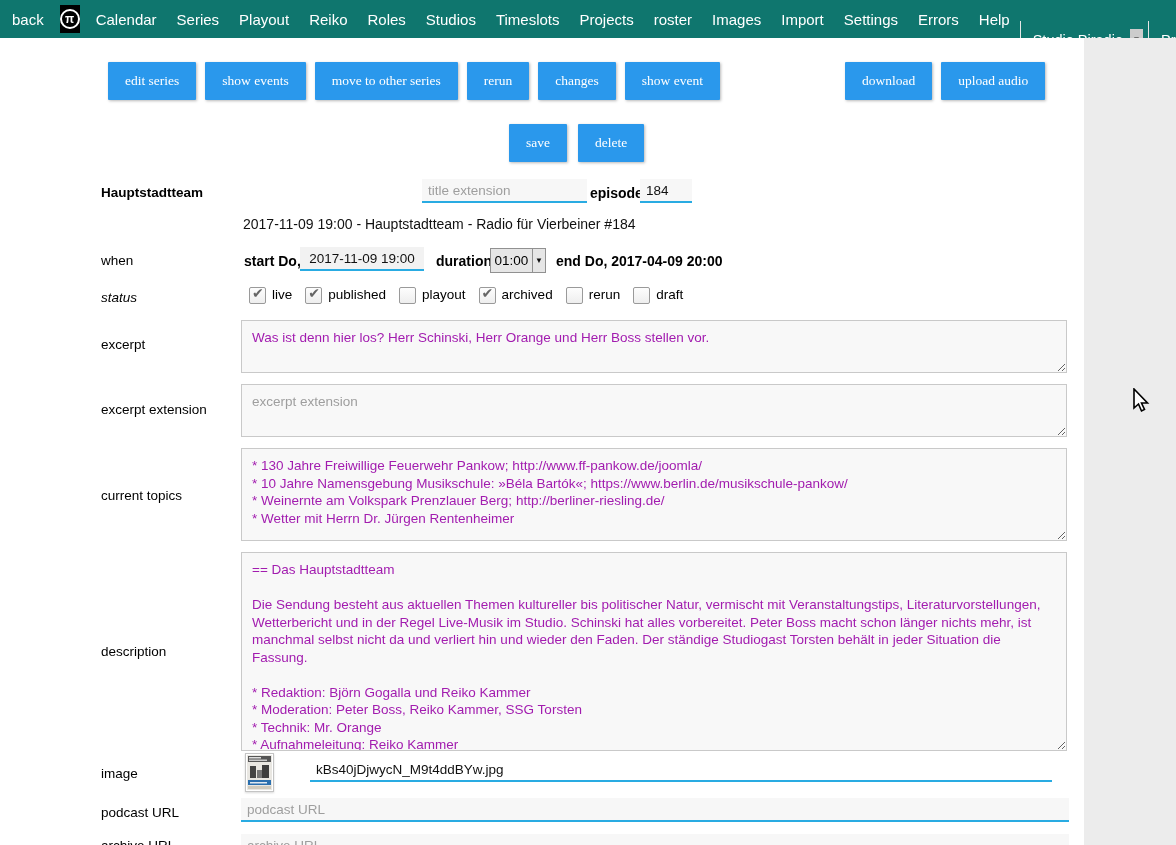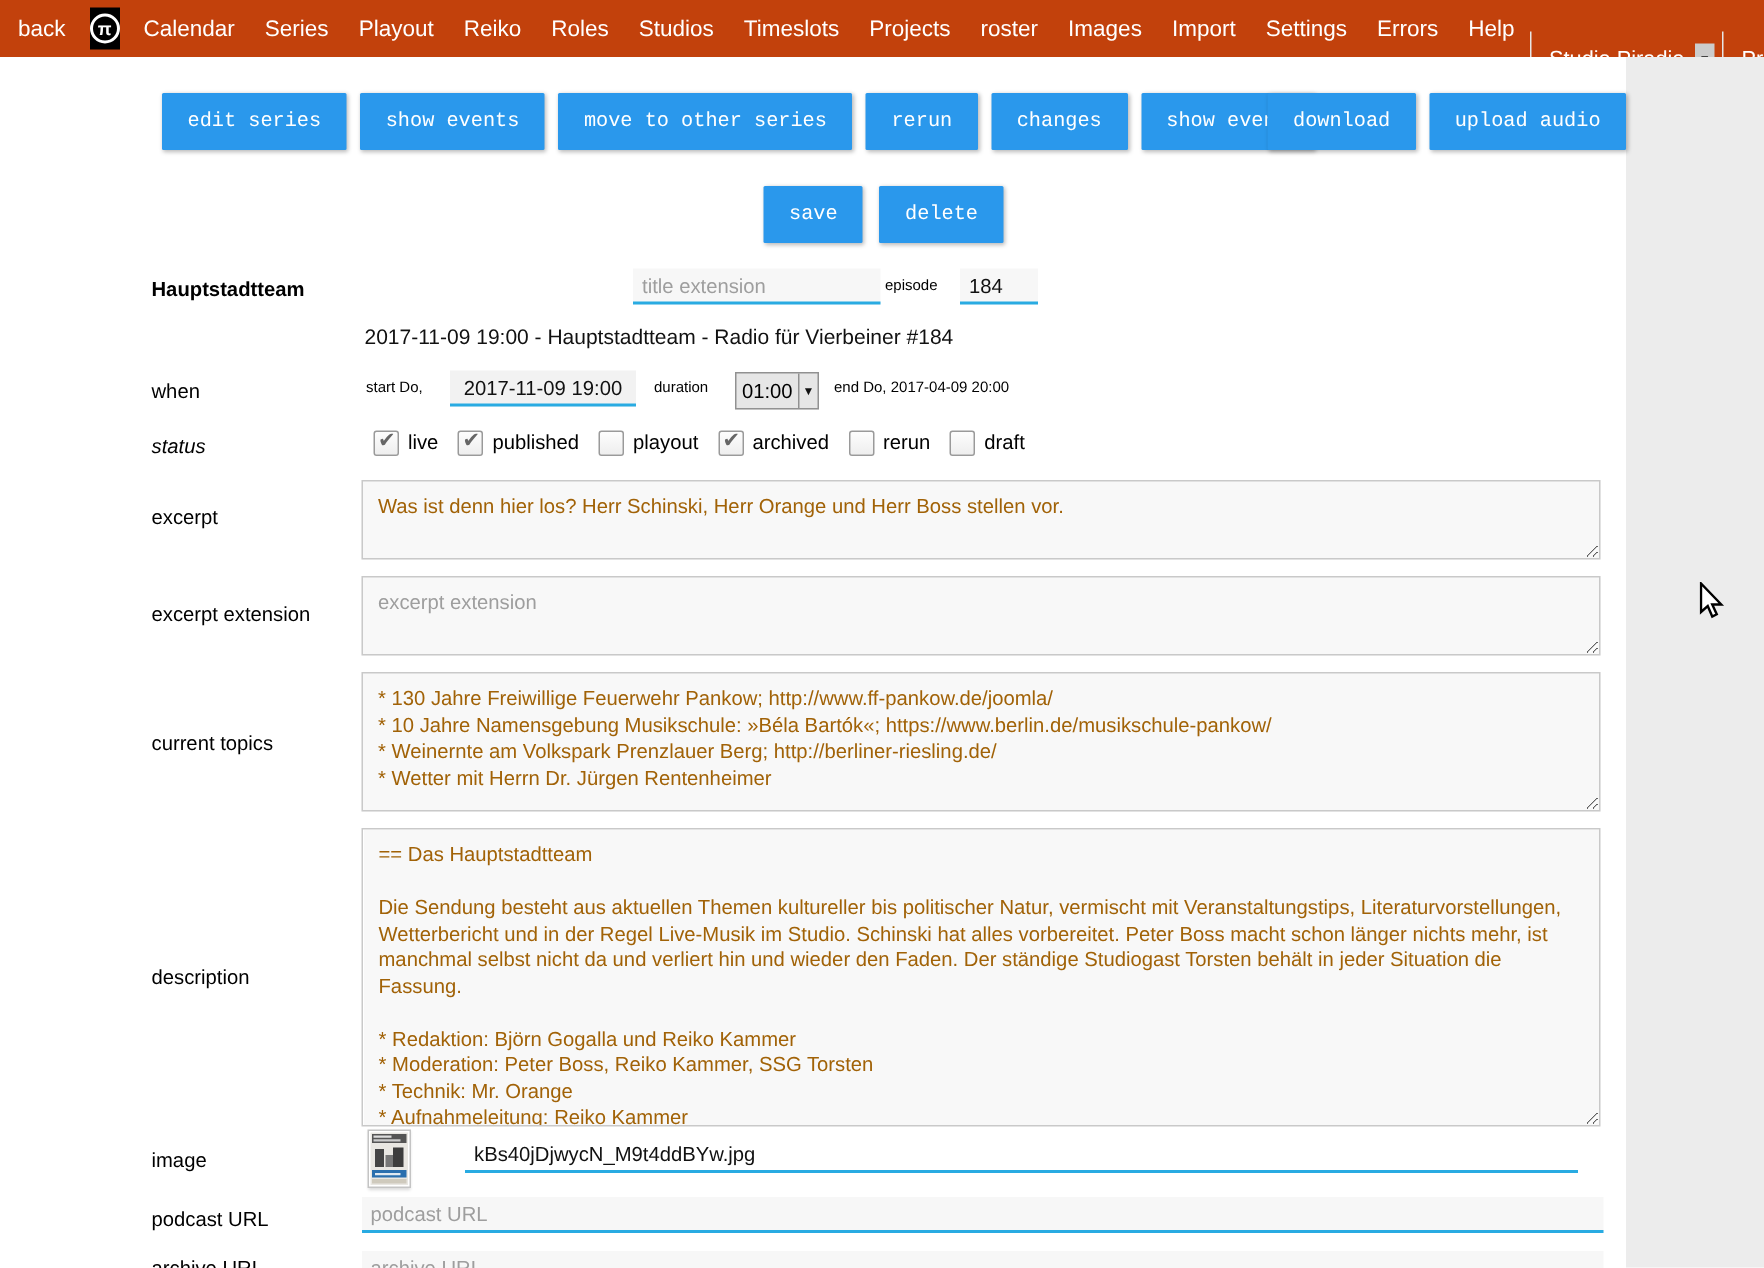--- a/index.html
+++ b/index.html
@@ -1,21 +1,21 @@
 <!DOCTYPE html>
 <html><head>
 <meta charset="utf-8">
 <style>
   * { margin:0; padding:0; box-sizing:border-box; }
   html,body { width:1176px; height:845px; overflow:hidden; background:#fff;
     font-family:"Liberation Sans", sans-serif; }
 
   
   .navbar { position:absolute; top:0; left:0; width:1176px; height:38px;
-    background:#c2410c; display:flex; align-items:center; color:#fff;
+    background:#0f766e; display:flex; align-items:center; color:#fff;
     font-size:15px; white-space:nowrap; }
   .nav-item { padding:0 10px; height:38px; display:flex; align-items:center; cursor:pointer; }
   .nav-item.back { padding-left:12px; }
   .nav-logo { width:28px; height:28px; background:#000; margin:0 6px;
     display:flex; align-items:center; justify-content:center; }
   .nav-logo .ring { width:20px; height:20px; border:2px solid #fff; border-radius:50%;
     display:flex; align-items:center; justify-content:center;
     font-size:12px; font-weight:bold; color:#fff; line-height:1; }
   .nav-right { margin-left:auto; display:flex; align-items:center; height:38px; }
   .nav-select { height:38px; display:flex; align-items:center; gap:7px;
@@ -24,57 +24,57 @@
   .nav-select + .nav-select { border-left:none; }
   .nav-select .arrow-box { width:13px; height:22px; background:#ccc;
     display:flex; align-items:center; justify-content:center; }
   .nav-select .arrow-box span { font-size:8px; color:#111; line-height:1; }
 
   
   .page { position:absolute; top:38px; left:0; width:1176px; height:807px; background:#fff; }
   .gray-strip { position:absolute; top:0; right:0; width:92px; height:807px; background:#ececec; }
 
   .btn { height:38px; background:#2a98ec; color:#fff; border:none; font-size:13.5px;
-    font-family:Liberation Mono, monospace; padding:0 17px;
+    font-family:Liberation Serif, serif; padding:0 17px;
     box-shadow:1px 1px 3px rgba(0,0,0,.28); border-radius:1px; cursor:pointer; }
   .btn-row { position:absolute; display:flex; gap:9px; }
   .row-left   { top:24px; left:108px; }
   .row-right  { top:24px; left:845px; }
   .row-center { top:86px; left:509px; gap:11px; }
 
   .label { position:absolute; left:101px; font-size:13.5px; color:#000; }
   .label.bold { font-weight:bold; }
 
   .u-input { position:absolute; background:#f7f7f7; border:none;
     border-bottom:2px solid #29abe2; height:24px; font-size:13.5px; color:#111;
     font-family:"Liberation Sans", sans-serif; padding:0 6px; outline:none; }
   .u-input::placeholder { color:#9e9e9e; }
 
   .subtitle { position:absolute; left:243px; top:178px; font-size:14px; color:#111; }
 
-  .inline-label { position:absolute; font-size:10px; color:#000; }
+  .inline-label { position:absolute; font-size:14px; color:#000;font-weight:bold; }
 
   .duration-select { position:absolute; left:490px; top:210px; width:56px; height:25px;
     background:#e6e6e6; border:1px solid #919191; display:flex; align-items:center;
     cursor:pointer; font-size:13.5px; color:#000; }
   .duration-select .val { flex:1; text-align:center; }
   .duration-select .sel-arrow { width:13px; height:23px; border-left:1px solid #919191;
     display:flex; align-items:center; justify-content:center; font-size:8px; color:#111; }
 
   .status-group { position:absolute; left:249px; top:249px; display:flex;
     align-items:center; gap:13px; font-size:13.5px; color:#000; }
   .cb-item { display:flex; gap:6px; }
   .cb { width:17px; height:17px; border:1px solid #9a9a9a; border-radius:2px;
     background:linear-gradient(#fdfdfd,#eee); position:relative; cursor:pointer; }
   .cb.checked::after { content:"\2714"; position:absolute; left:2px; top:-3px;
     font-size:14px; color:#666; }
 
   textarea.ta { position:absolute; left:241px; width:826px; background:#f8f8f8;
     border:1px solid #c9c9c9; font-family:"Liberation Sans", sans-serif;
-    font-size:13.5px; line-height:17.5px; color:#a16207; padding:8px 10px;
+    font-size:13.5px; line-height:17.5px; color:#a21caf; padding:8px 10px;
     outline:none; resize:both; }
   textarea.ta::placeholder { color:#9e9e9e; }
 
   .thumb { position:absolute; left:245px; top:715px; width:29px; height:39px;
     background:#fff; border:1px solid #c4c4c4; box-shadow:0 1px 2px rgba(0,0,0,.15); }
 
   .cursor { position:absolute; left:1133px; top:388px; pointer-events:none; }
 </style>
 </head>
 <body>

